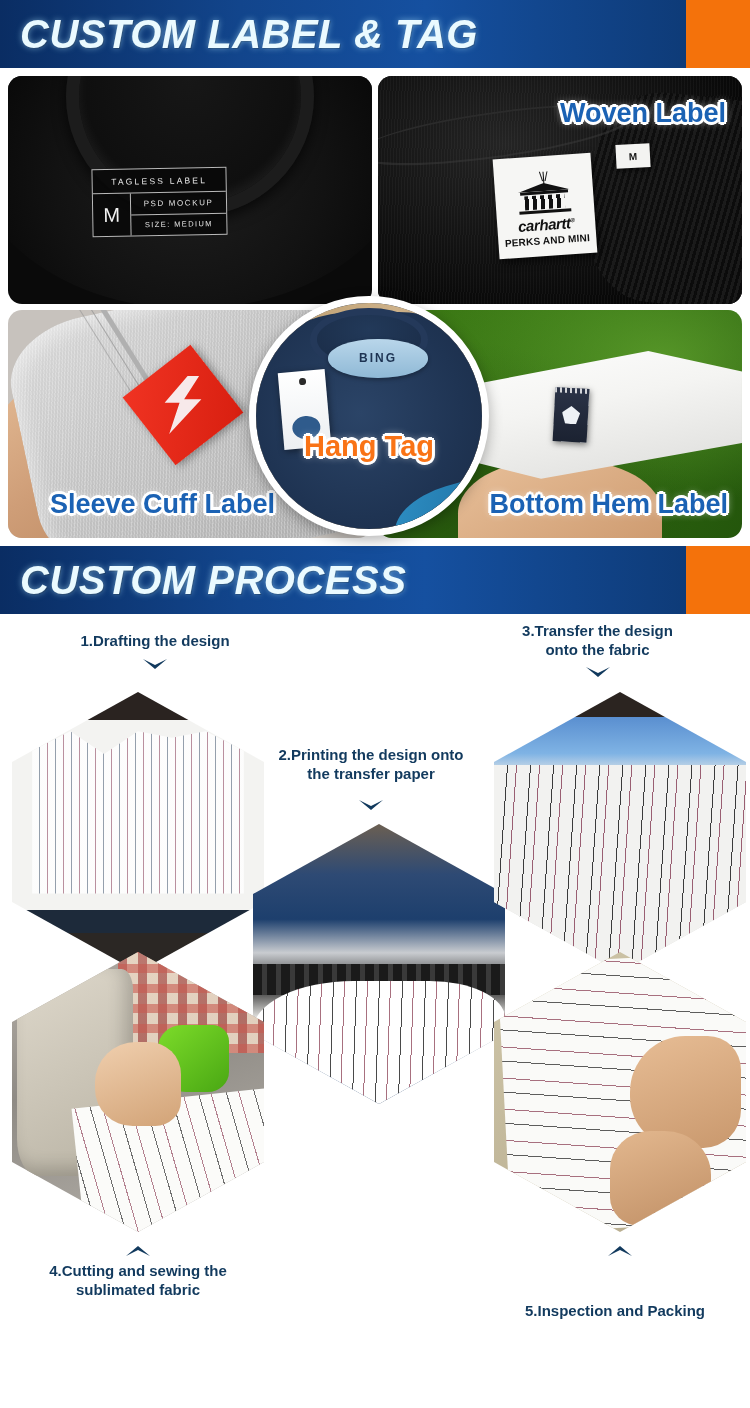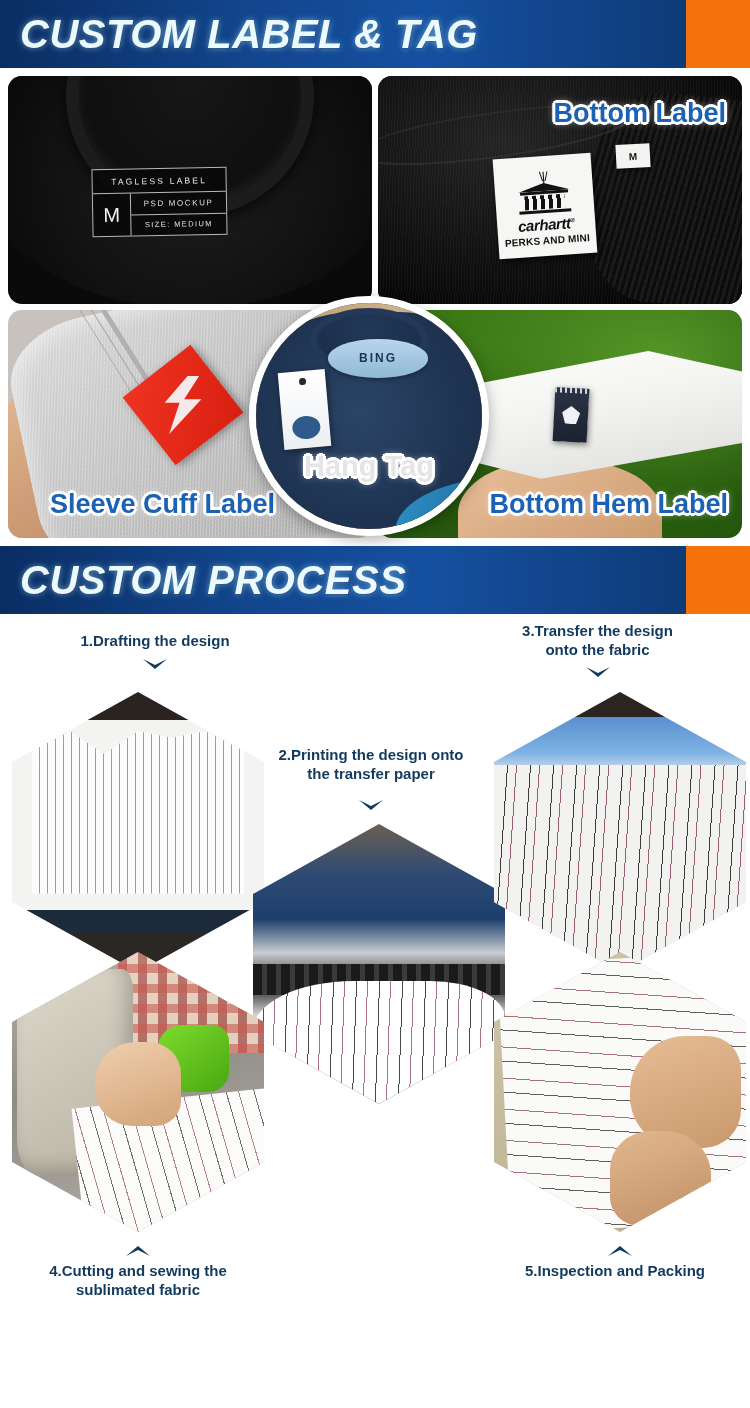--- a/index.html
+++ b/index.html
@@ -337,27 +337,26 @@
   .hangtag-circle .swoosh {
     position:absolute; right:-6%; bottom:-8%;
     width:46%; height:26%;
     background: linear-gradient(120deg,#2e8fc4,#1d6ea0);
     border-radius:60% 0 40% 40%;
     transform: rotate(-16deg);
   }
   .hangtag-circle .caption {
     position:absolute; left:50%; top:56%;
     transform:translateX(-50%);
-    font-size:29px; font-weight:bold; color:#e5e5e5;
+    font-size:29px; font-weight:bold; color:#f97316;
     text-shadow:
       -2px -2px 0 #fff, 2px -2px 0 #fff, -2px 2px 0 #fff, 2px 2px 0 #fff,
       -3px 0 0 #fff, 3px 0 0 #fff, 0 -3px 0 #fff, 0 3px 0 #fff,
       0 0 9px rgba(255,255,255,.95);
     white-space:nowrap;
-    margin-top:20px;
   }
 
   
   .process-section {
     position: relative;
     width: 750px;
     height: 700px;
     background:#ffffff;
   }
   .hex {
@@ -500,21 +499,21 @@
             <div class="arch"></div>
           <div class="cols"></div>
             <div class="base"></div>
         </div>
         <div class="brand">
           <span>carhartt</span><sup>®</sup>
         </div>
         <div class="sub">PERKS AND MINI</div>
       </div>
       <div class="size-tab">M</div>
-      <div class="panel-caption caption">Bottom Label</div>
+      <div class="panel-caption caption">Woven Label</div>
     </div>
 
     <div class="panel p-sleeve">
       <div class="arm"></div>
       <div class="sleeve"></div>
       <div class="hem"></div>
       <div class="cuff-label">
         <div class="bolt"></div>
       </div>
       <div class="panel-caption caption">Sleeve Cuff Label</div>
@@ -612,14 +611,14 @@
         <path d="M1 12 L13 2 L25 12 L13 6 Z" fill="#123a5e"></path>
       </svg>
   </div>
   <div class="step-caption" style="left:18px; top:648px; width:240px;">4.Cutting and sewing the<br>sublimated fabric</div>
 
   <div class="chevron" style="left:607px; top:630px;">
     <svg viewBox="0 0 26 13">
         <path d="M1 12 L13 2 L25 12 L13 6 Z" fill="#123a5e"></path>
       </svg>
   </div>
-  <div class="step-caption" style="left:490px; top:648px; width:250px;">5.Inspection and Packing</div>
+  <div class="step-caption" style="left:490px; top:688px; width:250px;">5.Inspection and Packing</div>
 </div>
 
 </body></html>

